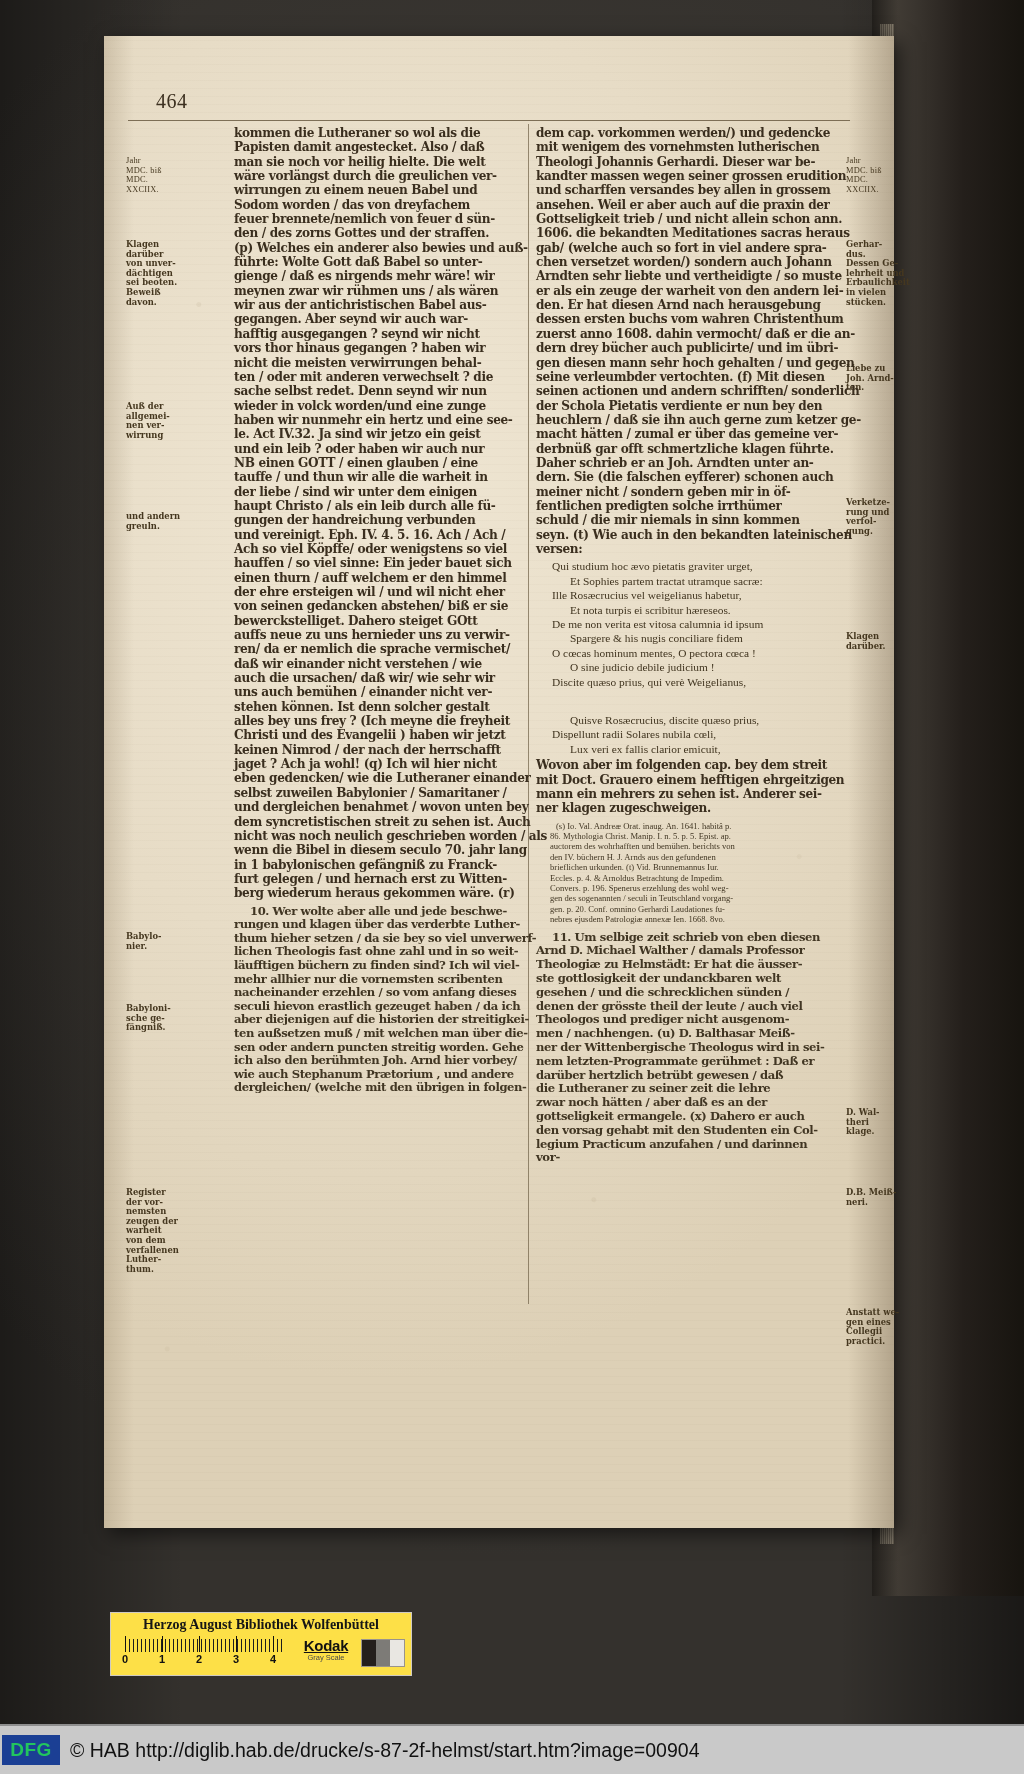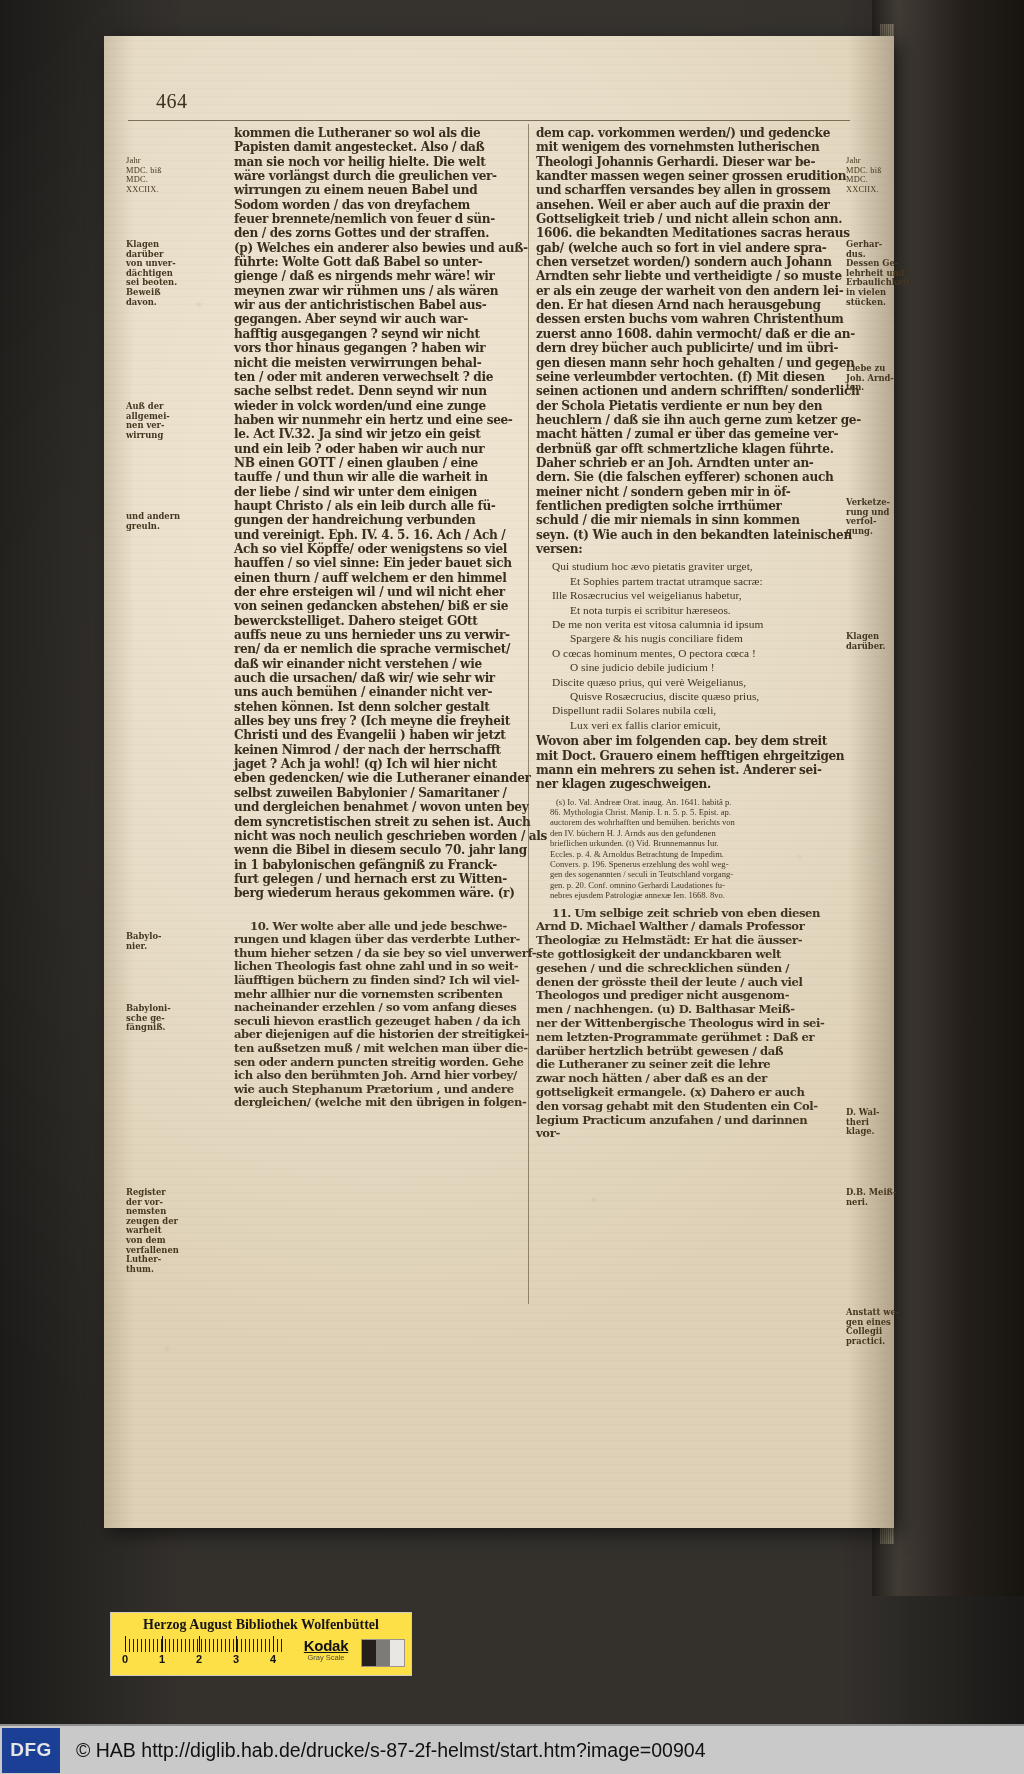--- a/index.html
+++ b/index.html
@@ -220,29 +220,29 @@
   }
   #gray-patches i { display: block; height: 100%; }
 
   
   #footer-bar {
     position: absolute; left: 0; bottom: 0; width: 1024px; height: 48px;
     background: #c9c9c9;
     display: flex; align-items: center;
   }
   #dfg-logo {
-    width: 58px; height: 45px; margin-left: 2px;
-    background: #1b3f94; color: #e5e5e5;
+    width: 58px; height: 30px; margin-left: 2px;
+    background: #1b3f94; color: #22c55e;
     font-family: "Liberation Sans", sans-serif;
     font-weight: 700; font-size: 19px;
     display: flex; align-items: center; justify-content: center;
     letter-spacing: 0.5px;
   }
   #footer-credit {
-    margin-left: 16px;
+    margin-left: 10px;
     font-family: "Liberation Sans", sans-serif;
     font-size: 19.5px; color: #111; white-space: nowrap;
   }
   #footer-top-edge {
     position: absolute; left: 0; bottom: 48px; width: 1024px; height: 2px;
     background: #8e8e8e;
   }
 </style>
 </head>
 <body>
@@ -381,21 +381,21 @@
         <div class="body-line">eben gedencken/ wie die Lutheraner einander</div>
         <div class="body-line">selbst zuweilen Babylonier / Samaritaner /</div>
         <div class="body-line">und dergleichen benahmet / wovon unten bey</div>
         <div class="body-line">dem syncretistischen streit zu sehen ist.   Auch</div>
         <div class="body-line">nicht was noch neulich geschrieben worden / als</div>
         <div class="body-line">wenn die Bibel in diesem seculo 70. jahr lang</div>
         <div class="body-line">in 1 babylonischen gefängniß zu Franck-</div>
         <div class="body-line">furt gelegen / und hernach erst zu Witten-</div>
         <div class="body-line">berg wiederum heraus gekommen wäre. (r)</div>
       </div>
-    <div id="left-para" style="margin-top: 19px;">
+    <div id="left-para" style="margin-top: 4px;">
         <div class="fn-line" style="font-size: 11.6px; line-height: 13.6px; font-family: &quot;DejaVu Serif&quot;, serif; font-weight: 700; letter-spacing: -0.4px; padding-left: 16px;">10. Wer wolte aber alle und jede beschwe-</div>
         <div class="fn-line" style="font-size: 11.6px; line-height: 13.6px; font-family: &quot;DejaVu Serif&quot;, serif; font-weight: 700; letter-spacing: -0.4px;">rungen und klagen über das verderbte Luther-</div>
         <div class="fn-line" style="font-size: 11.6px; line-height: 13.6px; font-family: &quot;DejaVu Serif&quot;, serif; font-weight: 700; letter-spacing: -0.4px;">thum hieher setzen / da sie bey so viel unverwerf-</div>
         <div class="fn-line" style="font-size: 11.6px; line-height: 13.6px; font-family: &quot;DejaVu Serif&quot;, serif; font-weight: 700; letter-spacing: -0.4px;">lichen Theologis fast ohne zahl und in so weit-</div>
         <div class="fn-line" style="font-size: 11.6px; line-height: 13.6px; font-family: &quot;DejaVu Serif&quot;, serif; font-weight: 700; letter-spacing: -0.4px;">läufftigen büchern zu finden sind? Ich wil viel-</div>
         <div class="fn-line" style="font-size: 11.6px; line-height: 13.6px; font-family: &quot;DejaVu Serif&quot;, serif; font-weight: 700; letter-spacing: -0.4px;">mehr allhier nur die vornemsten scribenten</div>
         <div class="fn-line" style="font-size: 11.6px; line-height: 13.6px; font-family: &quot;DejaVu Serif&quot;, serif; font-weight: 700; letter-spacing: -0.4px;">nacheinander erzehlen / so vom anfang dieses</div>
         <div class="fn-line" style="font-size: 11.6px; line-height: 13.6px; font-family: &quot;DejaVu Serif&quot;, serif; font-weight: 700; letter-spacing: -0.4px;">seculi hievon erastlich gezeuget haben / da ich</div>
         <div class="fn-line" style="font-size: 11.6px; line-height: 13.6px; font-family: &quot;DejaVu Serif&quot;, serif; font-weight: 700; letter-spacing: -0.4px;">aber diejenigen auf die historien der streitigkei-</div>
         <div class="fn-line" style="font-size: 11.6px; line-height: 13.6px; font-family: &quot;DejaVu Serif&quot;, serif; font-weight: 700; letter-spacing: -0.4px;">ten außsetzen muß / mit welchen man über die-</div>
@@ -442,21 +442,21 @@
     <div id="right-verse" style="margin-top: 3px;">
         <div class="verse-line" style="padding-left: 16px;">Qui studium hoc ævo pietatis graviter urget,</div>
         <div class="verse-line ind" style="padding-left: 34px;">Et Sophies partem tractat utramque sacræ:</div>
         <div class="verse-line" style="padding-left: 16px;">Ille Rosæcrucius vel weigelianus habetur,</div>
         <div class="verse-line ind" style="padding-left: 34px;">Et nota turpis ei scribitur hæreseos.</div>
         <div class="verse-line" style="padding-left: 16px;">De me non verita est vitosa calumnia id ipsum</div>
         <div class="verse-line ind" style="padding-left: 34px;">Spargere &amp; his nugis conciliare fidem</div>
         <div class="verse-line" style="padding-left: 16px;">O cœcas hominum mentes, O pectora cœca !</div>
         <div class="verse-line ind" style="padding-left: 34px;">O sine judicio debile judicium !</div>
         <div class="verse-line" style="padding-left: 16px;">Discite quæso prius, qui verè Weigelianus,</div>
-        <div class="verse-line ind" style="padding-left: 34px;">Quisve Rosæcrucius, discite quæso prius,</div>
+        <div class="verse-line ind" style="padding-left: 34px; margin-top: 24px;">Quisve Rosæcrucius, discite quæso prius,</div>
         <div class="verse-line" style="padding-left: 16px;">Dispellunt radii Solares nubila cœli,</div>
         <div class="verse-line ind" style="padding-left: 34px;">Lux veri ex fallis clarior emicuit,</div>
       </div>
     <div id="right-after" style="margin-top: 2px;">
         <div class="body-line">Wovon aber im folgenden cap. bey dem streit</div>
         <div class="body-line">mit Doct. Grauero einem hefftigen ehrgeitzigen</div>
         <div class="body-line">mann ein mehrers zu sehen ist.   Anderer sei-</div>
         <div class="body-line">ner klagen zugeschweigen.</div>
       </div>
     <div id="right-fn" style="margin-top: 5px;">

